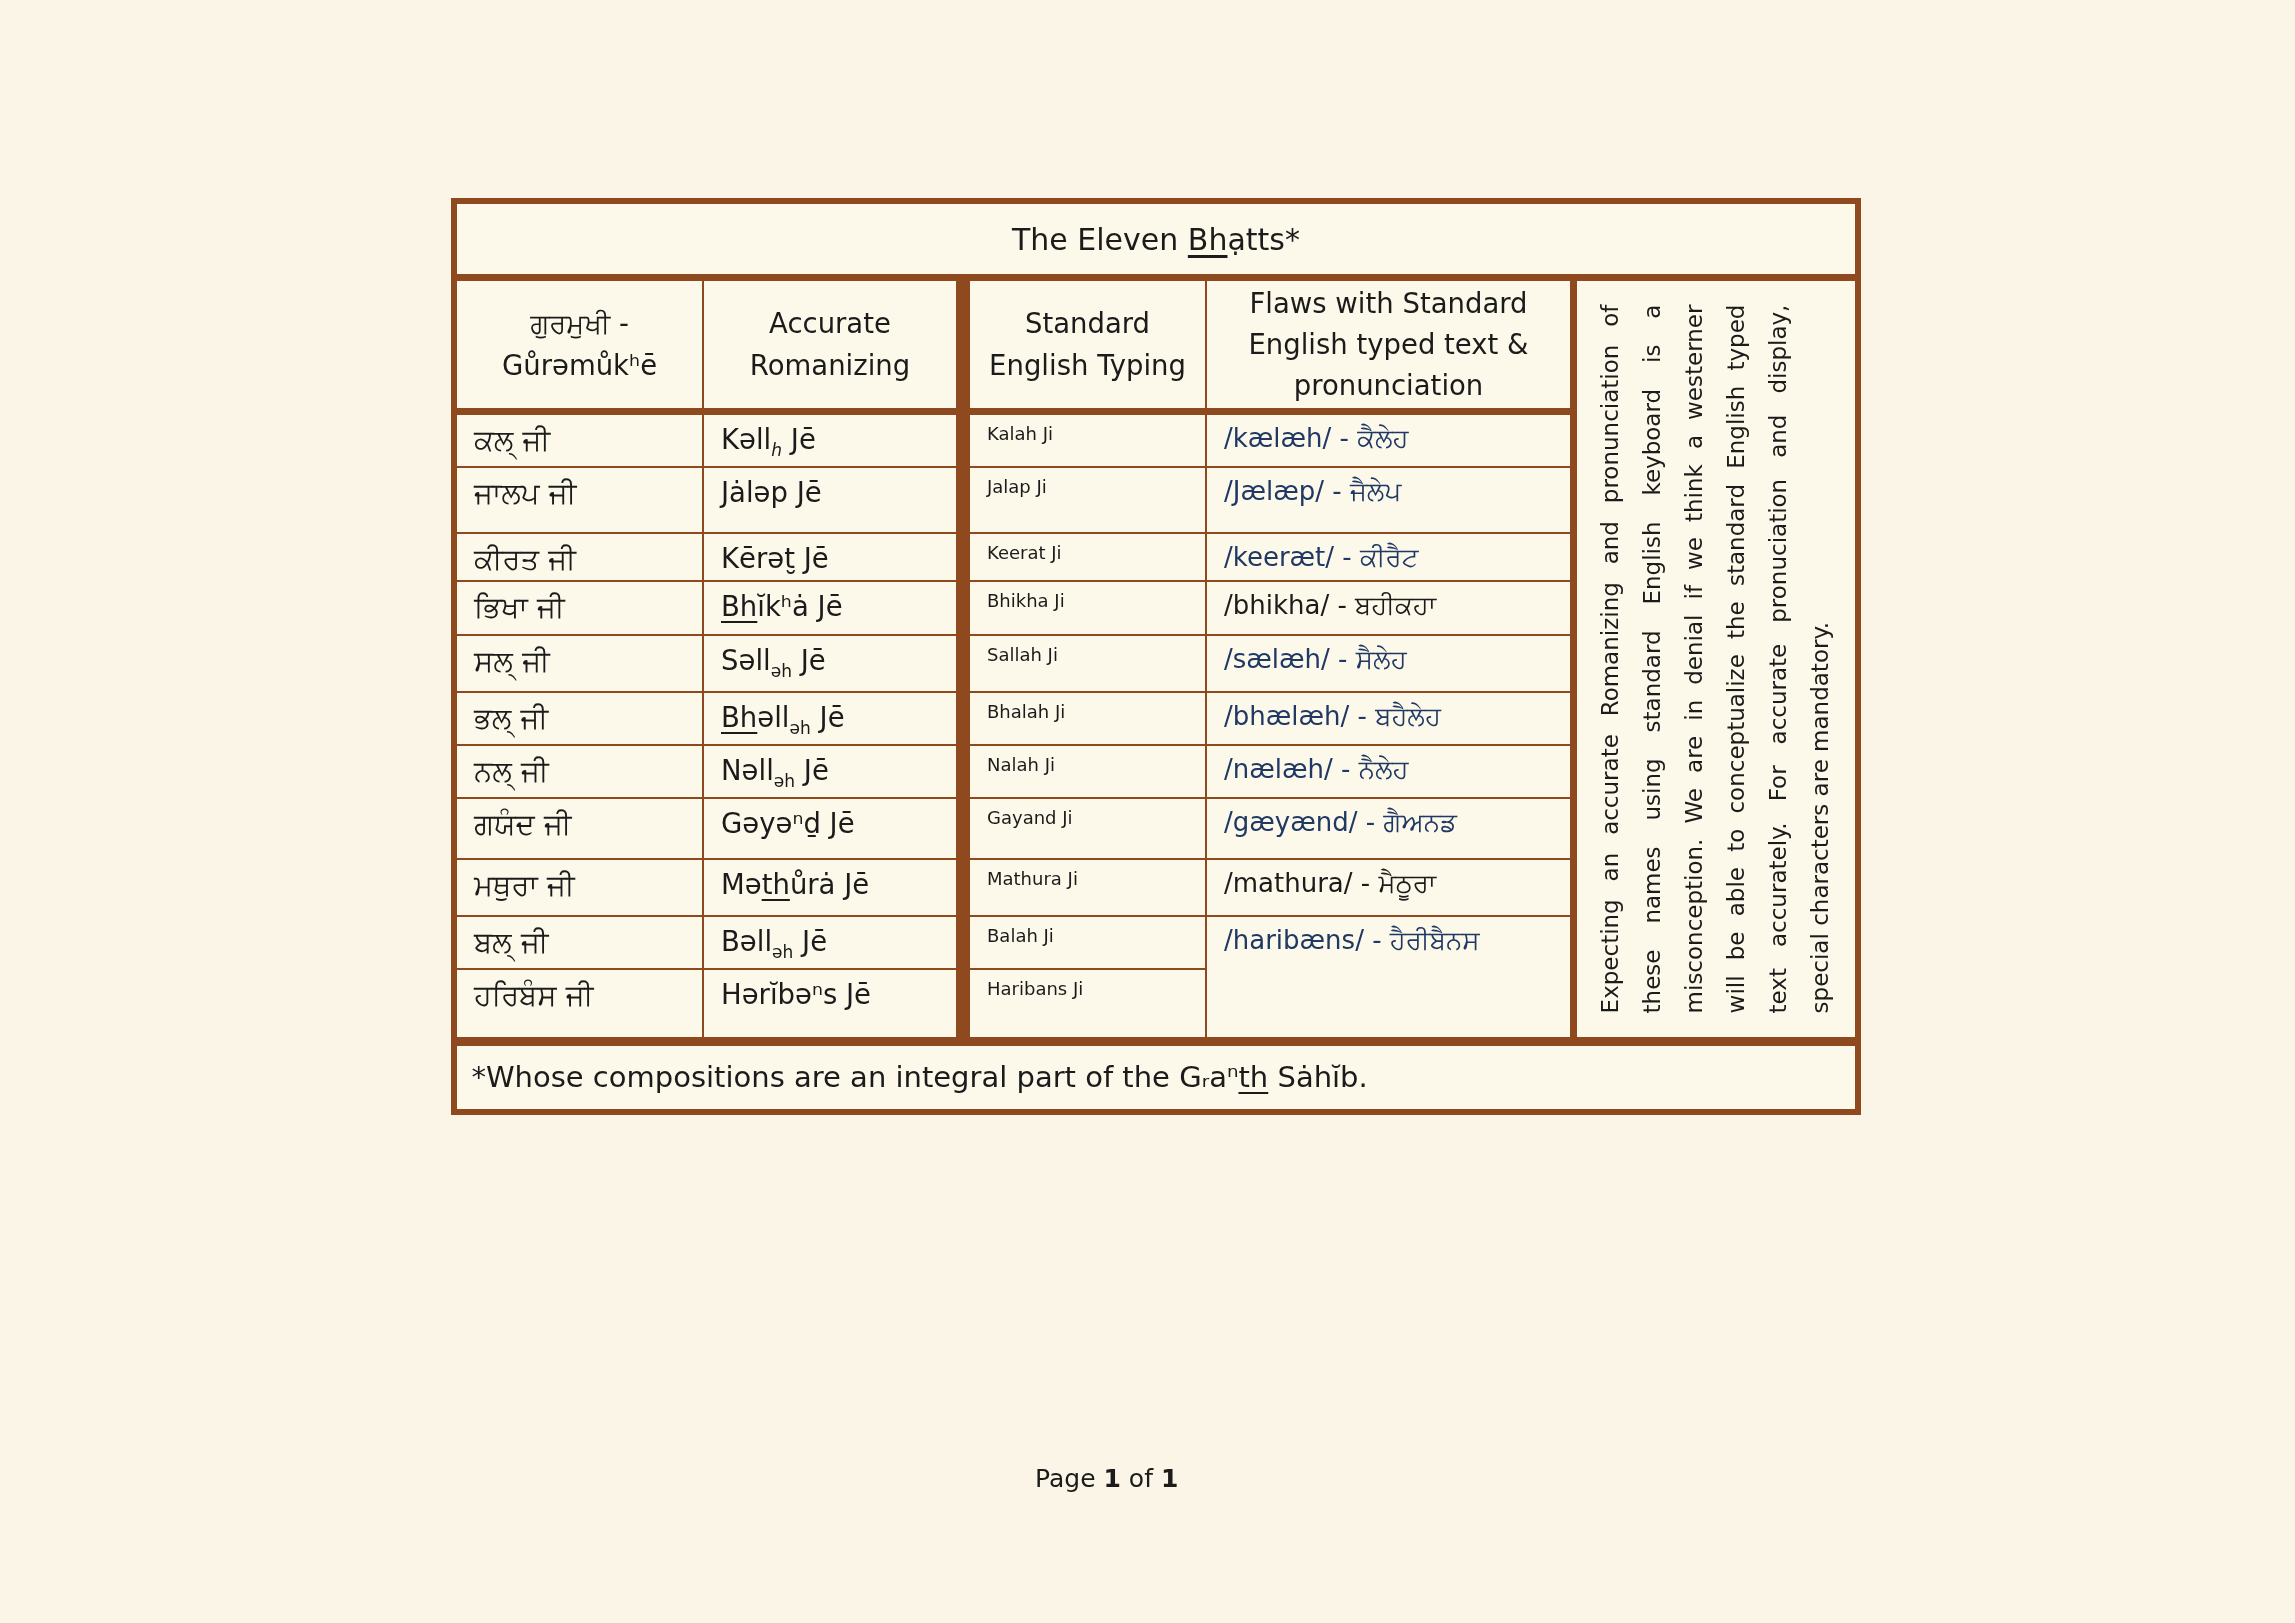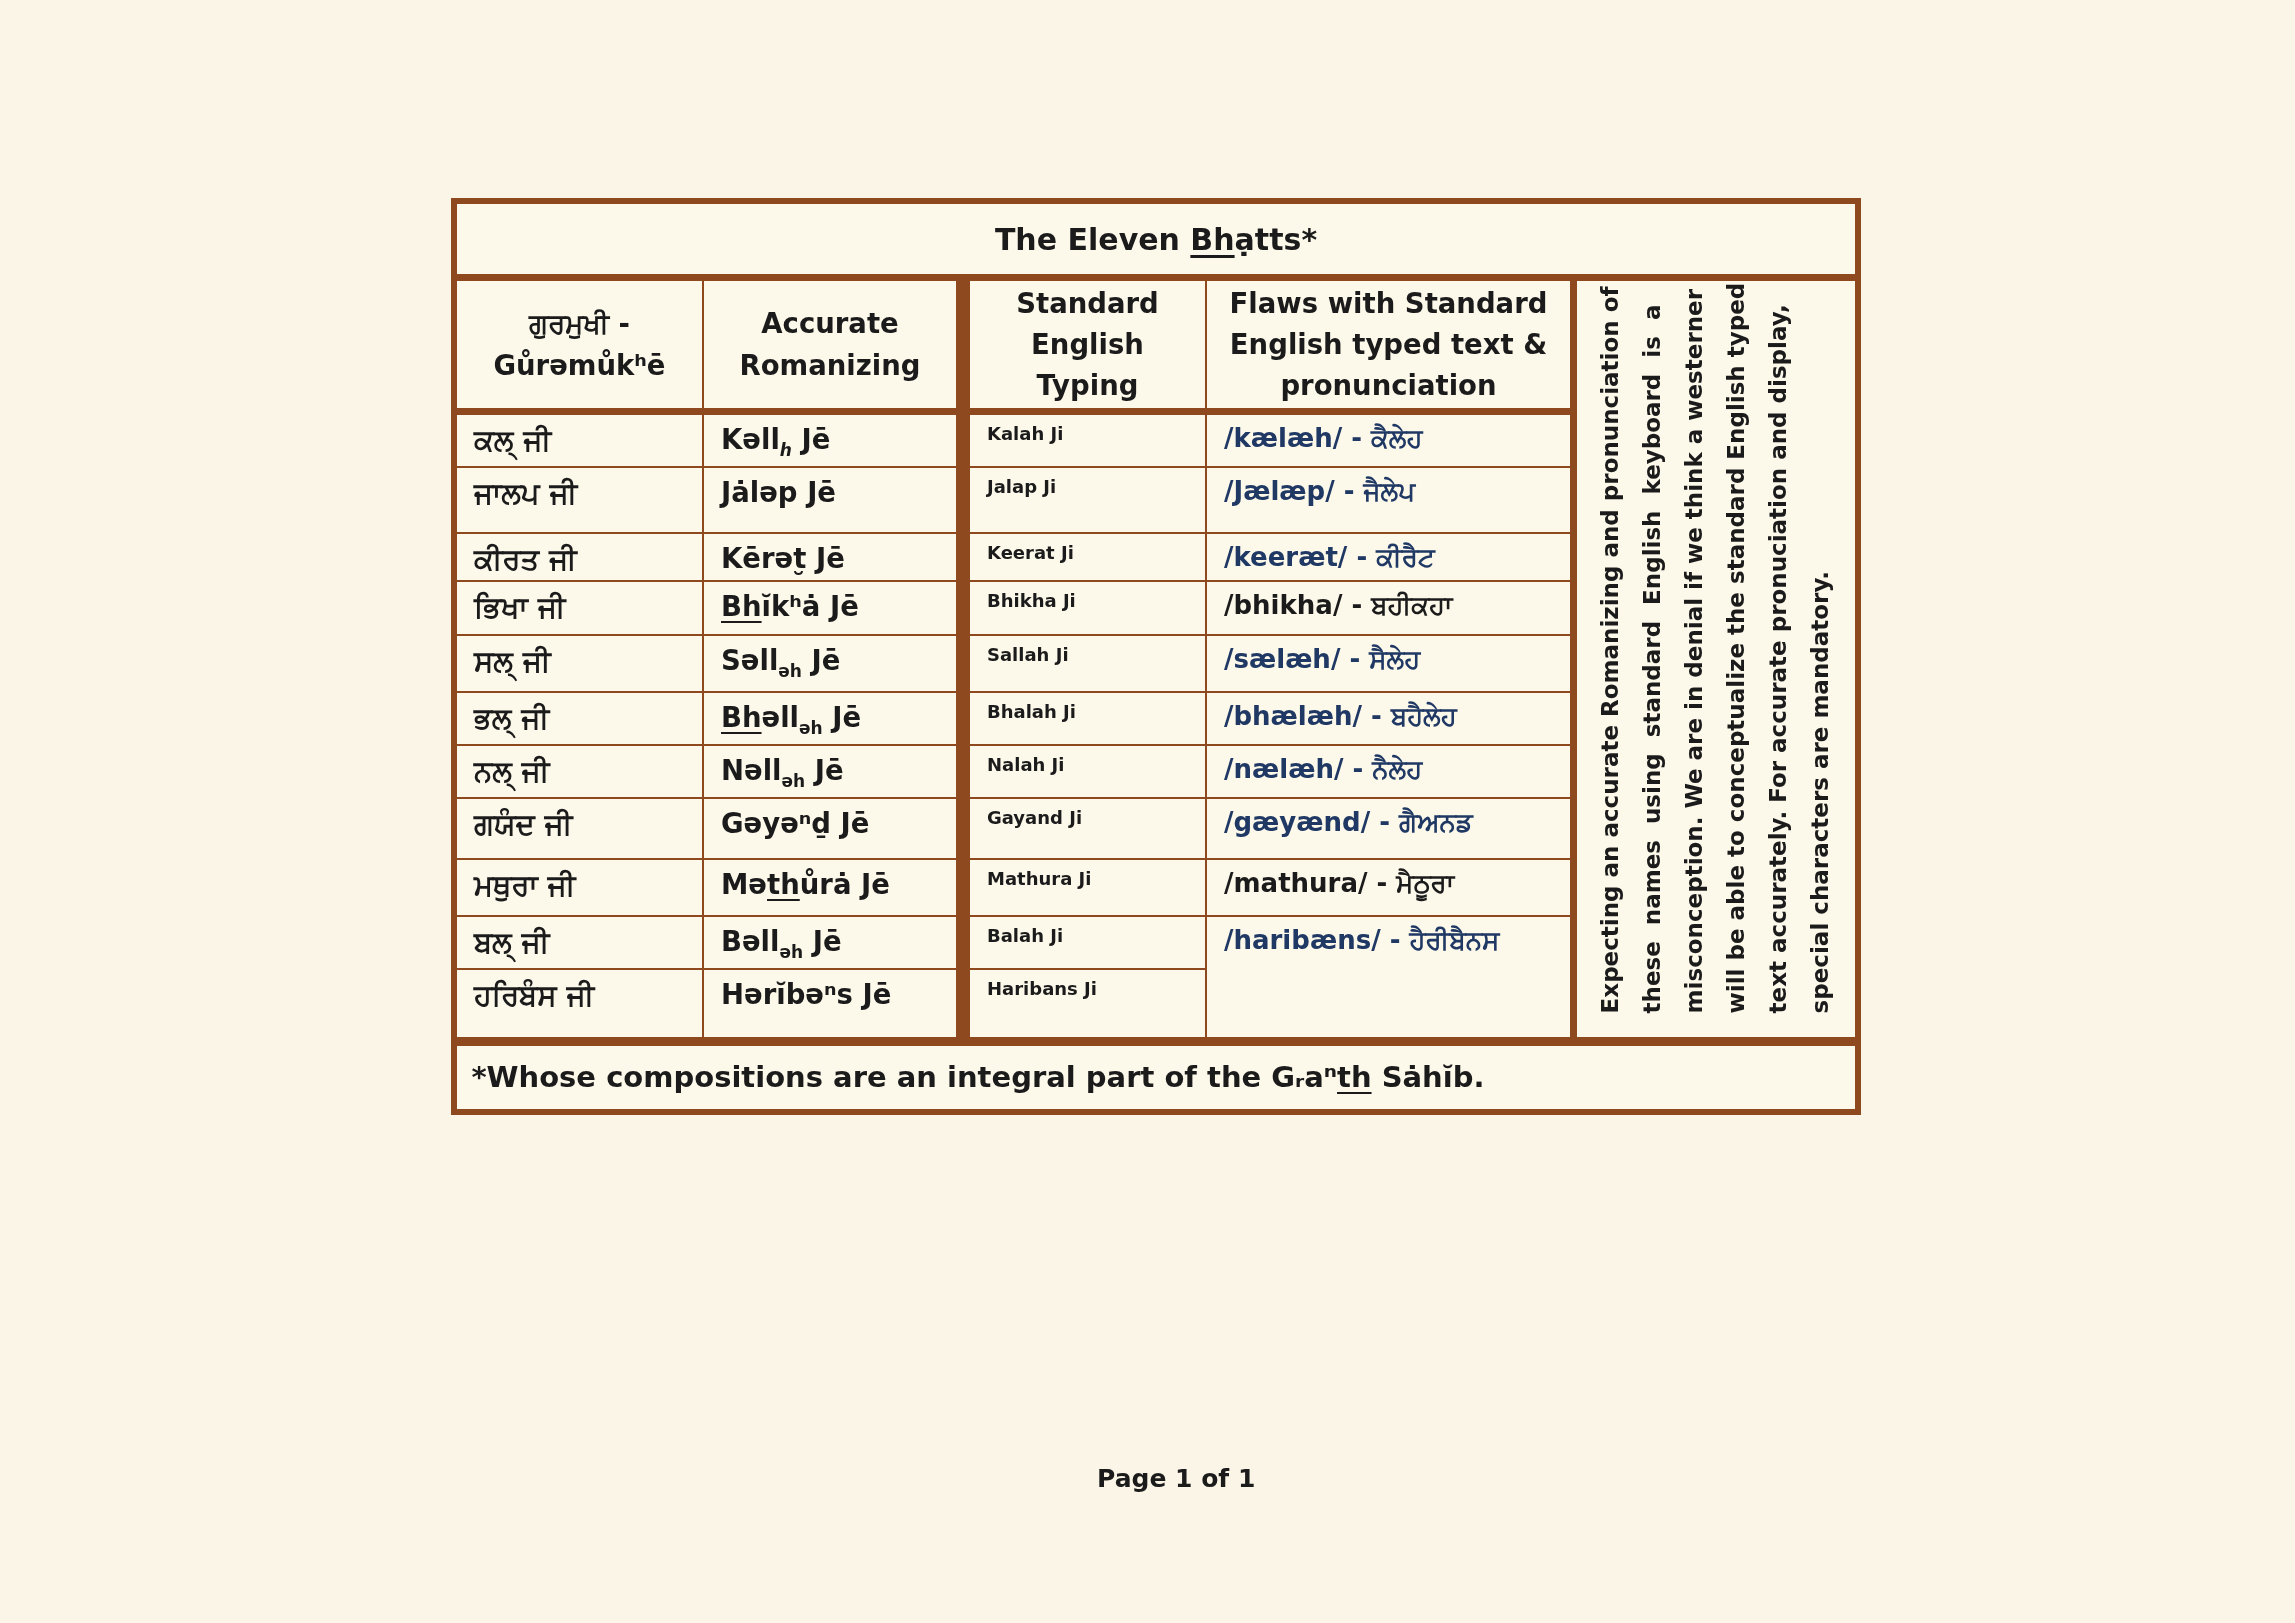--- a/index.html
+++ b/index.html
@@ -4,21 +4,21 @@
 <style>
   :root{
     --brown:#8E4A1E;
     --navy:#1F3864;
     --cream:#FAF5E6;
     --tablebg:#FCF8EA;
     --ink:#1B1B1B;
   }
   html,body{margin:0;padding:0;}
   body{background:var(--cream);font-family:"DejaVu Sans","Liberation Sans",sans-serif;color:var(--ink);}
-  #page{position:relative;width:2295px;height:1545px;background:var(--cream);overflow:hidden;font-weight:bold;}
+  #page{position:relative;width:2295px;height:1545px;background:var(--cream);overflow:hidden;}
 
   .doc-table{
     position:absolute;left:451px;top:198px;width:1410px;height:917px;
     box-sizing:border-box;border:6.5px solid var(--brown);background:var(--tablebg);
   }
   .title-row{
     height:77px;box-sizing:border-box;border-bottom:7.9px solid var(--brown);
     display:flex;align-items:center;justify-content:center;
     font-size:30px;
   }
@@ -57,21 +57,21 @@
 
   .note-inner{
     position:absolute;top:0;left:0;width:756px;height:277px;
     transform-origin:top left;transform:rotate(-90deg) translateX(-756px);
     box-sizing:border-box;padding:11.8px 23.6px 0 23.6px;
     font-size:23px;line-height:42px;
   }
   .note-line{white-space:nowrap;text-align:justify;text-align-last:justify;}
   .note-line.last{text-align-last:auto;}
 
-  .page-footer{position:absolute;left:1097px;top:1464px;font-size:25px;}
+  .page-footer{position:absolute;left:1035px;top:1464px;font-size:25px;}
 
   .ul{text-decoration:underline;text-underline-offset:4.6px;}
   sub,sup{font-size:62%;line-height:0;}
 </style>
 </head>
 <body>
 
 <div id="page">
 
   <div class="doc-table">

